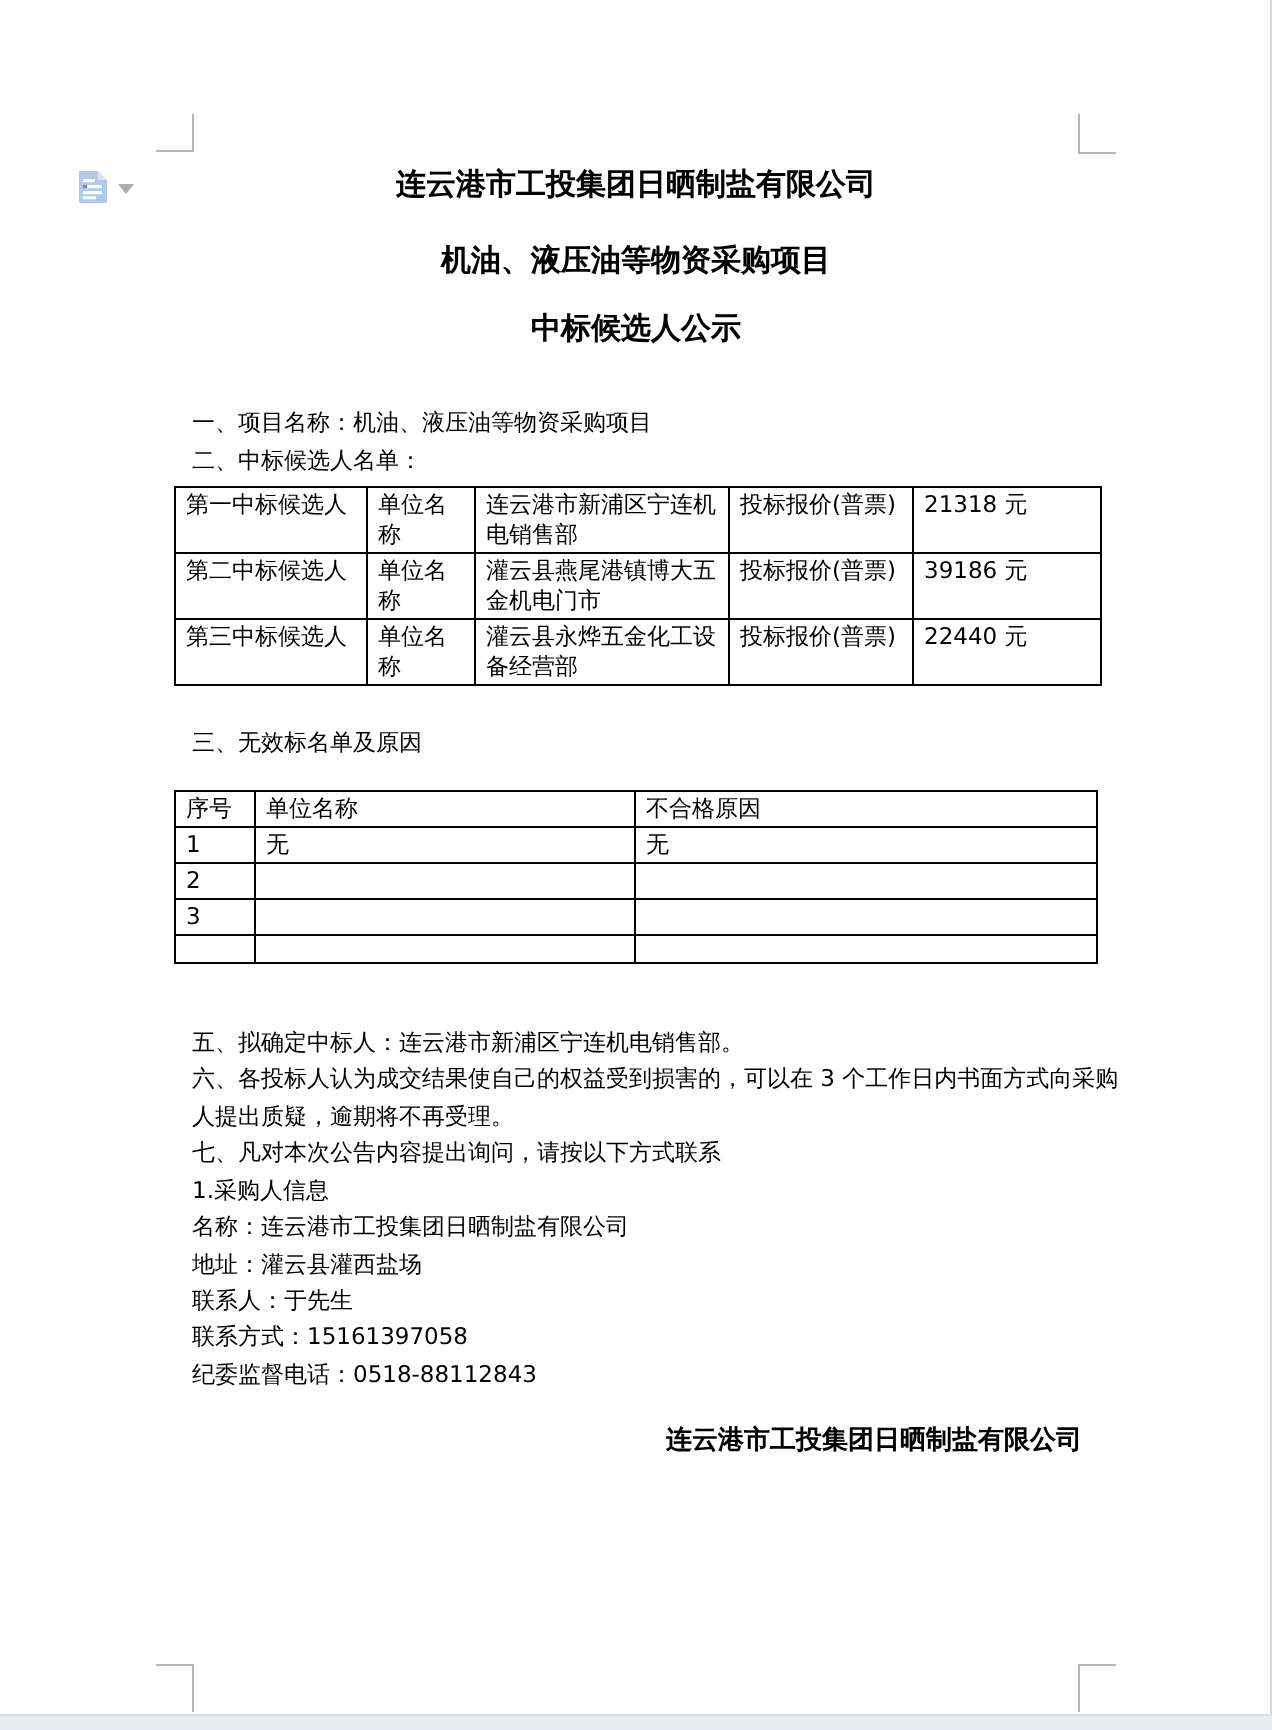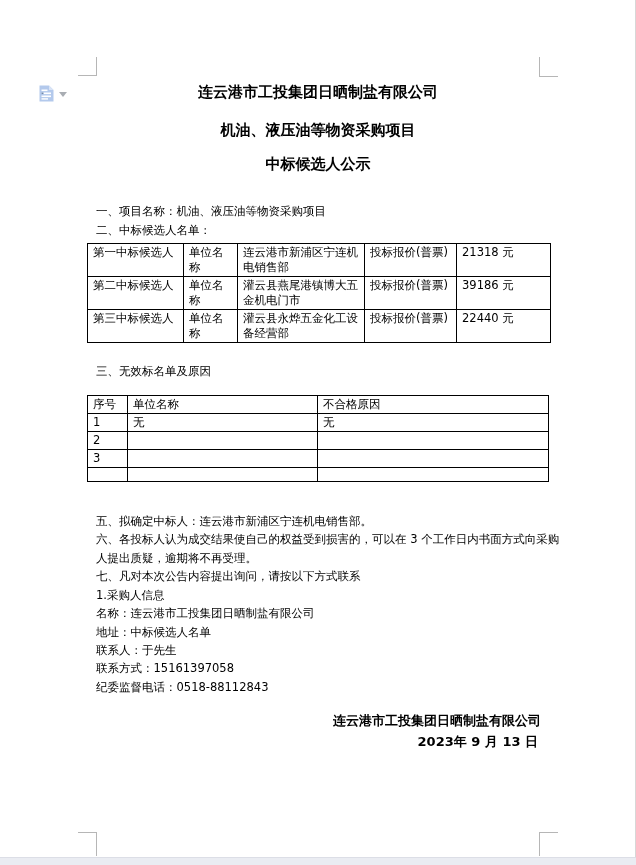--- a/index.html
+++ b/index.html
@@ -153,21 +153,20 @@
   </tr>
 </tbody>
   </table>
 
 <div class="abs line" style="top:514px;">五、拟确定中标人：连云港市新浦区宁连机电销售部。</div>
 <div class="abs line" style="top:532px;">六、各投标人认为成交结果使自己的权益受到损害的，可以在 3 个工作日内书面方式向采购</div>
 <div class="abs line" style="top:551px;">人提出质疑，逾期将不再受理。</div>
 <div class="abs line" style="top:569px;">七、凡对本次公告内容提出询问，请按以下方式联系</div>
 <div class="abs line" style="top:588px;text-align:center;">1.采购人信息</div>
 <div class="abs line" style="top:606px;">名称：连云港市工投集团日晒制盐有限公司</div>
-<div class="abs line" style="top:625px;">地址：中标候选人名单</div>
+<div class="abs line" style="top:625px;">地址：灌云县灌西盐场</div>
 <div class="abs line" style="top:643px;">联系人：于先生</div>
 <div class="abs line" style="top:661px;">联系方式：15161397058</div>
 <div class="abs line" style="top:680px;">纪委监督电话：0518-88112843</div>
 
 <div class="abs sig" style="top:710px;">
   <div>连云港市工投集团日晒制盐有限公司</div>
-  <div style="padding-right:3px;">2023年 9 月 13 日</div>
 </div>
 
 </body></html>

